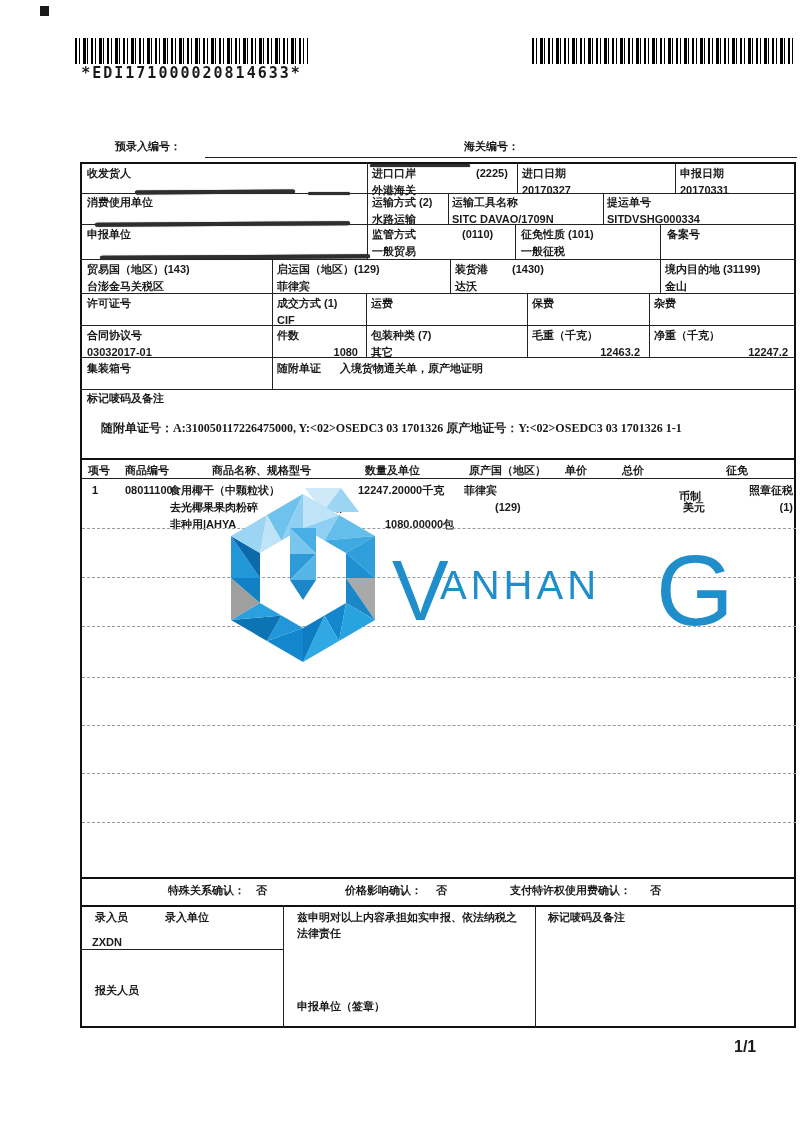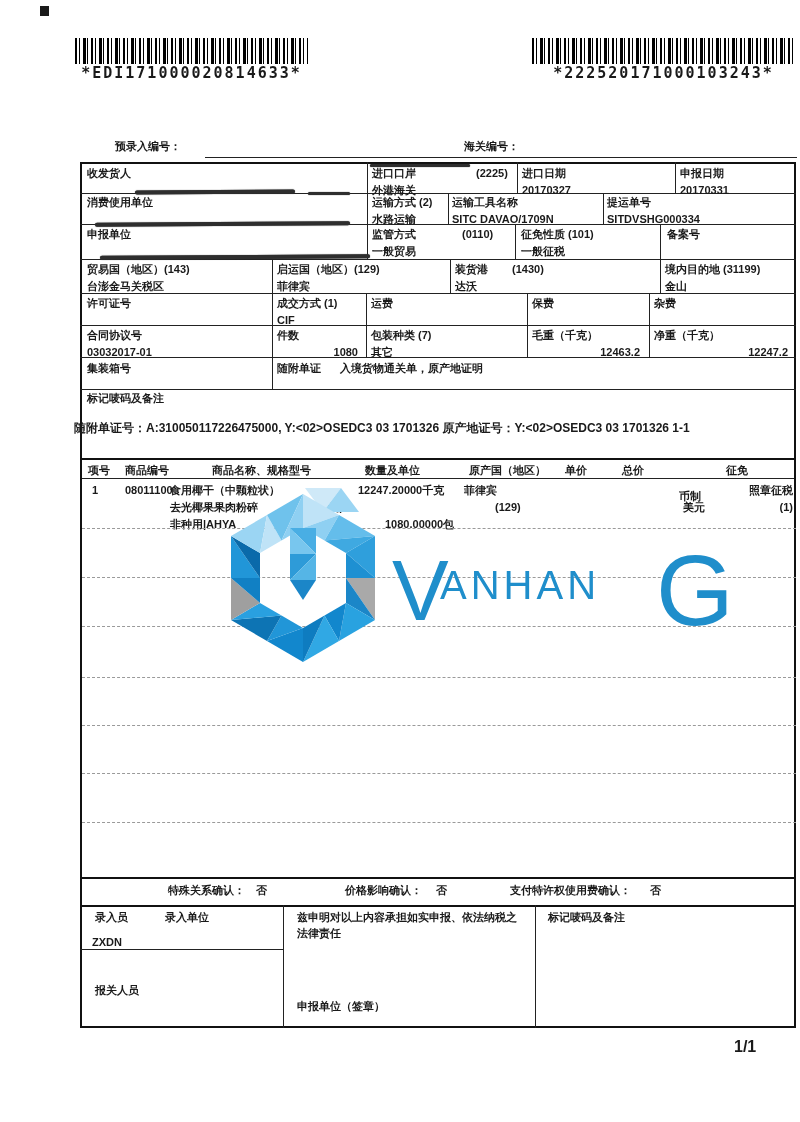--- a/index.html
+++ b/index.html
@@ -29,21 +29,20 @@
 <body>
 
 <div class="page">
 
   <div class="speck"></div>
   <div class="edge" style="left:789px;"></div>
 
   <div class="bars" style="left:35px;top:38px;width:233px;"></div>
   <div class="bctext" style="left:30px;top:64px;width:243px;">*EDI171000020814633*</div>
   <div class="bars" style="left:492px;top:38px;width:263px;"></div>
-  <div class="bctext" style="left:487px;top:64px;width:273px;">*222520171000103243*</div>
 
 
   <div class="t" style="left:75px;top:140px;">预录入编号：</div>
   <div class="t" style="left:424px;top:140px;">海关编号：</div>
   <div class="hline" style="left:165px;top:157px;width:592px;"></div>
 
   <div class="outer"></div>
 
   <div class="hline" style="left:40px;top:193px;width:716px;"></div>
   <div class="hline" style="left:40px;top:224px;width:716px;"></div>
@@ -125,21 +124,21 @@
   <div class="t" style="left:492px;top:329px;">毛重（千克）</div>
   <div class="t ra" style="left:500px;top:346px;width:100px;">12463.2</div>
   <div class="t" style="left:614px;top:329px;">净重（千克）</div>
   <div class="t ra" style="left:648px;top:346px;width:100px;">12247.2</div>
 
   <div class="t" style="left:47px;top:362px;">集装箱号</div>
   <div class="t" style="left:237px;top:362px;">随附单证</div>
   <div class="t" style="left:300px;top:362px;">入境货物通关单，原产地证明</div>
 
   <div class="t" style="left:47px;top:392px;">标记唛码及备注</div>
-  <div class="t big" style="left:34px;top:422px;">随附单证号：A:310050117226475000, Y:&lt;02&gt;OSEDC3 03 1701326 原产地证号：Y:&lt;02&gt;OSEDC3 03 1701326 1-1</div>
+  <div class="t big" style="left:61px;top:422px;font-family:Liberation Serif, serif;">随附单证号：A:310050117226475000, Y:&lt;02&gt;OSEDC3 03 1701326 原产地证号：Y:&lt;02&gt;OSEDC3 03 1701326 1-1</div>
 
   <div class="t" style="left:48px;top:464px;">项号</div>
   <div class="t" style="left:85px;top:464px;">商品编号</div>
   <div class="t" style="left:172px;top:464px;">商品名称、规格型号</div>
   <div class="t" style="left:325px;top:464px;">数量及单位</div>
   <div class="t" style="left:429px;top:464px;">原产国（地区）</div>
   <div class="t" style="left:525px;top:464px;">单价</div>
   <div class="t" style="left:582px;top:464px;">总价</div>
   <div class="t" style="left:639px;top:490px;">币制</div>
   <div class="t" style="left:686px;top:464px;">征免</div>

